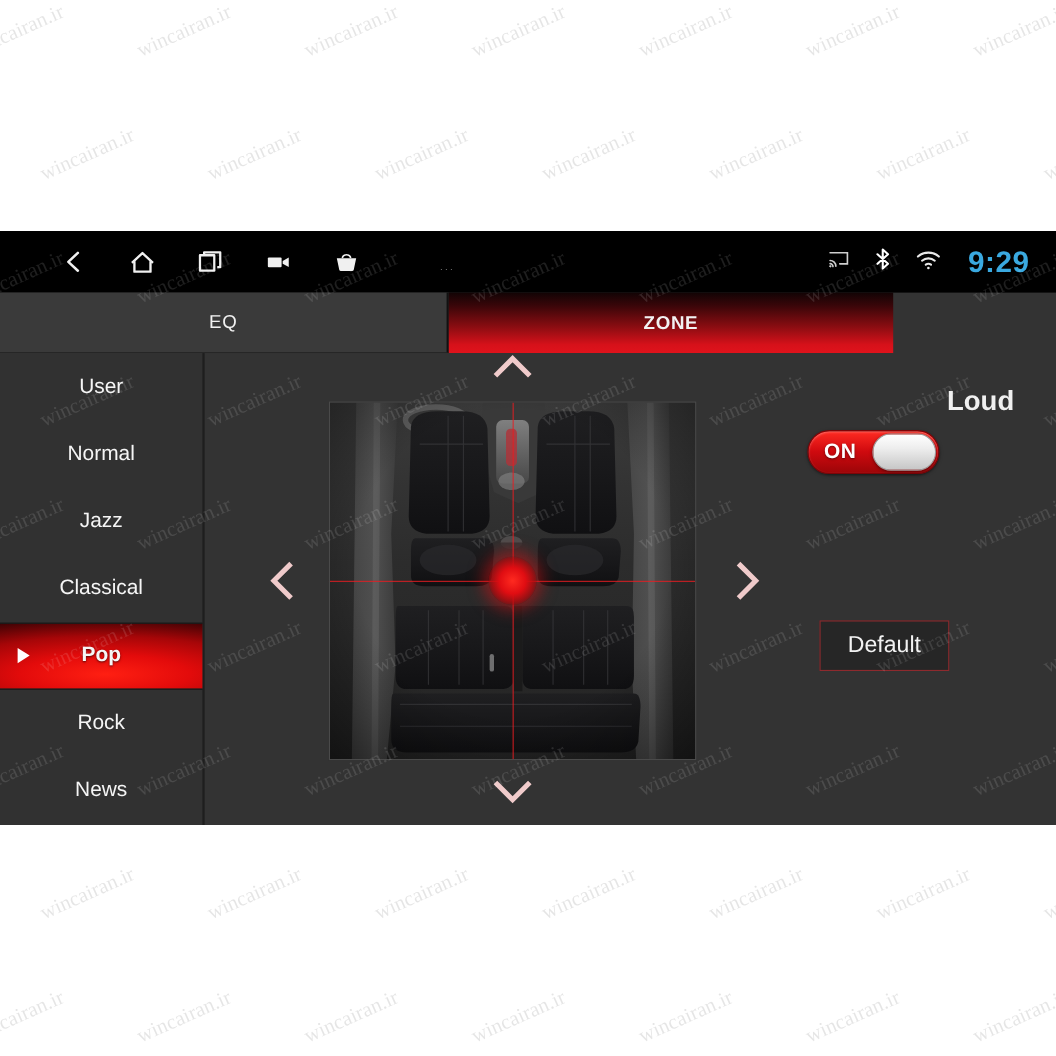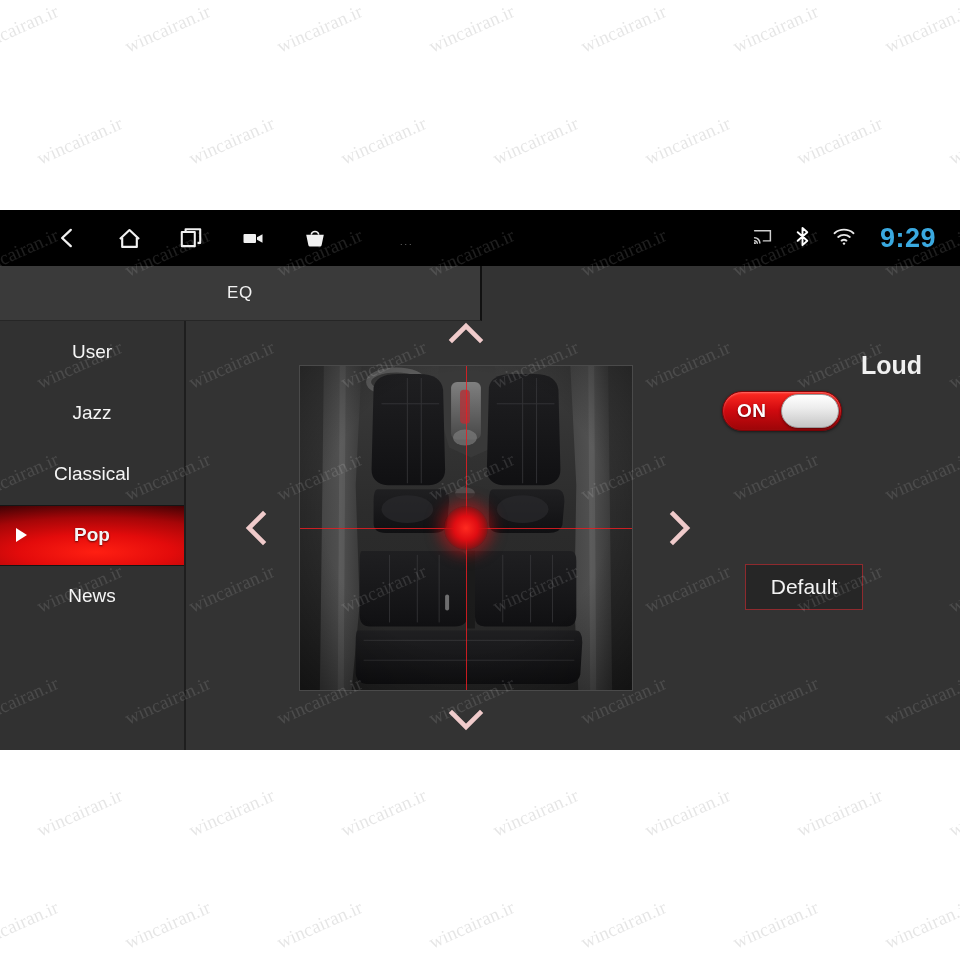--- a/index.html
+++ b/index.html
@@ -202,21 +202,21 @@
     position: absolute;
     left: 556px; top: 30px;
     width: 180px;
     text-align: right;
     color: #f0f0f0;
     font-size: 25px;
     font-weight: bold;
   }
   .toggle {
     position: absolute;
-    left: 536px; top: 70px;
+    left: 548px; top: 70px;
     width: 120px; height: 40px;
     border-radius: 20px;
     background: linear-gradient(to bottom, #ff2b22 0%, #d00a0f 48%, #9c0508 100%);
     border: 1px solid #7e0306;
     box-shadow: inset 0 1px 2px rgba(255,255,255,.32), 0 1px 3px rgba(0,0,0,.55);
     box-sizing: border-box;
   }
   .toggle-text {
     position: absolute;
     left: 14px; top: 0;
@@ -339,37 +339,44 @@
             <path d="M9.6 16.6 A4.2 4.2 0 0 1 14.4 16.6"></path>
             <circle cx="12" cy="19.6" r="1.2" fill="#e8e8e8" stroke="none"></circle>
           </svg>
       </span>
       <span class="clock">9:29</span>
     </div>
   </div>
 
   <div class="tabbar">
     <div class="tab tab-eq">EQ</div>
+    <div class="tab tab-zone">ZONE</div>
   </div>
 
   <div class="content">
 
     <div class="sidebar">
       <div class="preset">
         <span>User</span>
       </div>
       <div class="preset">
+        <span>Normal</span>
+      </div>
+      <div class="preset">
         <span>Jazz</span>
       </div>
       <div class="preset">
         <span>Classical</span>
       </div>
       <div class="preset selected">
         <span class="marker"></span>
         <span>Pop</span>
+      </div>
+      <div class="preset">
+        <span>Rock</span>
       </div>
       <div class="preset">
         <span>News</span>
       </div>
     </div>
 
     <div class="stage">
 
       <div class="cross-line-ext-h" style="top:207px;"></div>
       <div class="cross-line-ext-v" style="left:279px;"></div>

